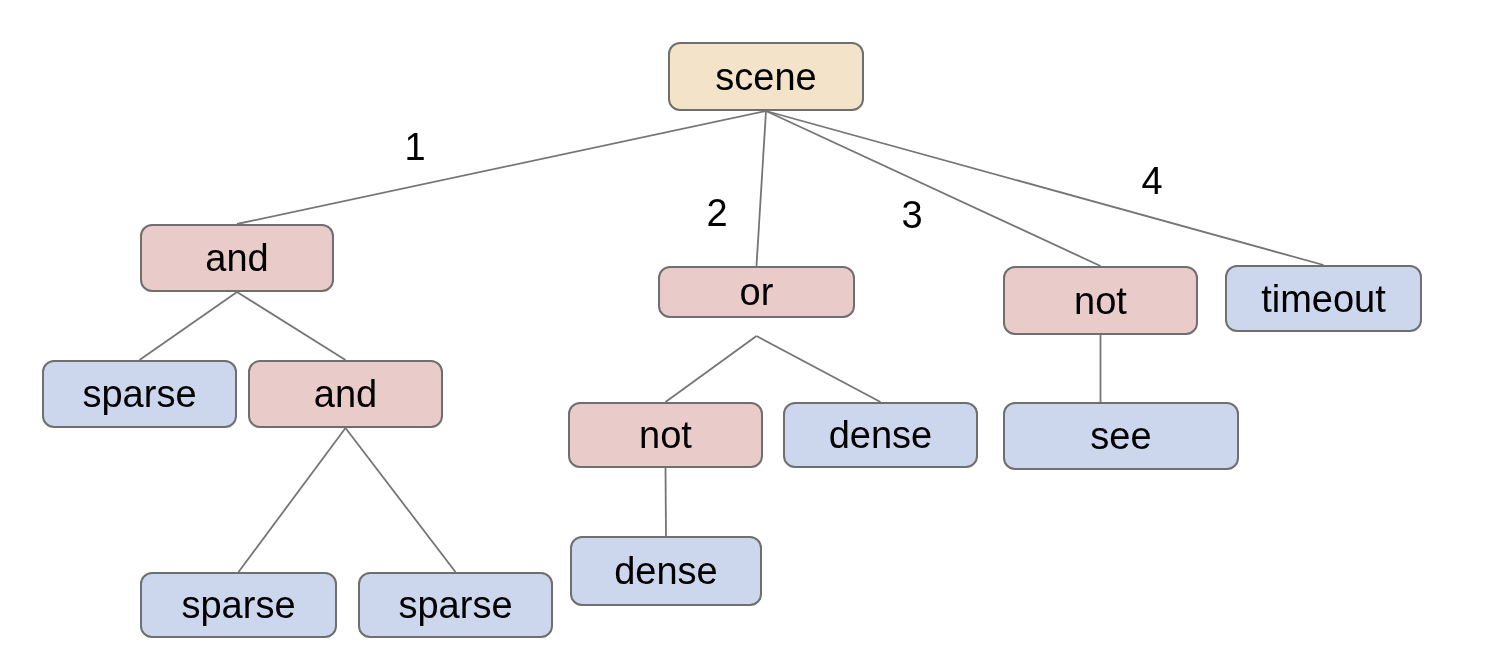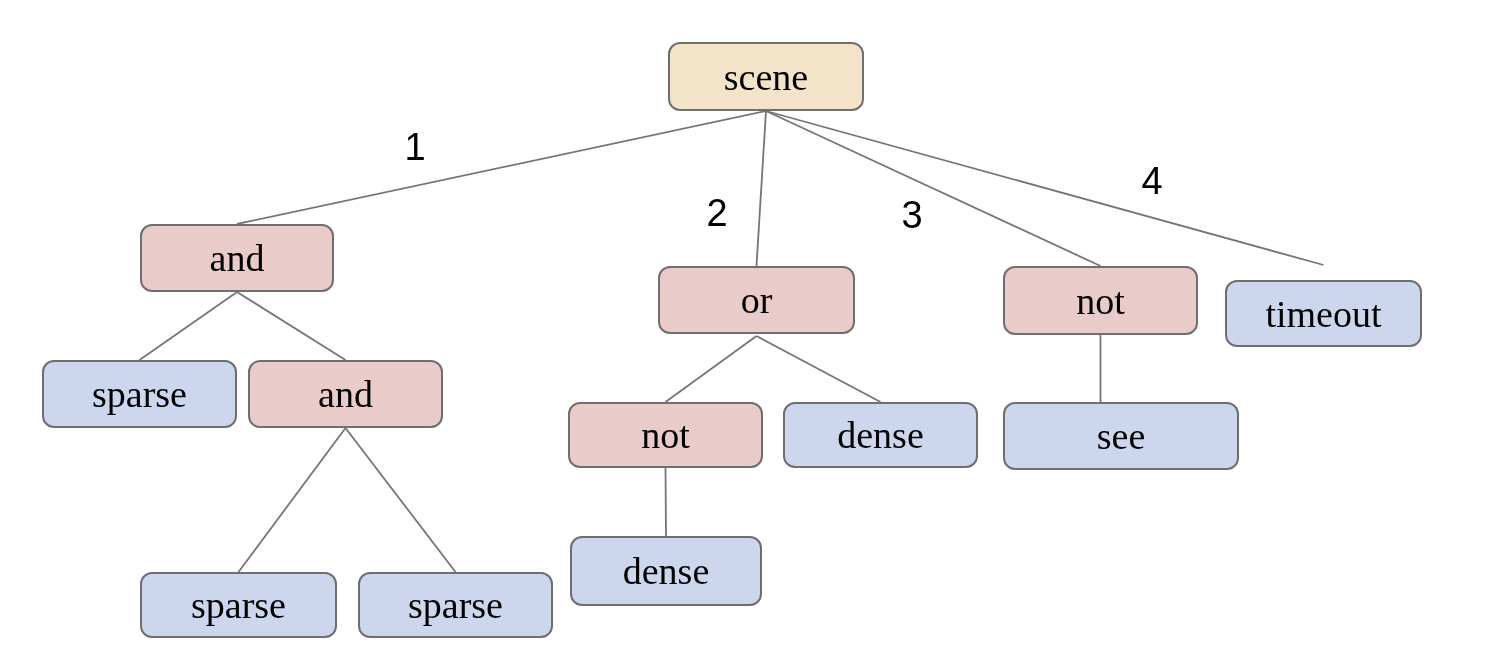--- a/index.html
+++ b/index.html
@@ -30,21 +30,20 @@
     box-sizing: border-box;
     border: 2px solid #6f6f6f;
     border-radius: 12px;
     display: flex;
     align-items: center;
     justify-content: center;
     font-size: 38px;
     line-height: 1;
     color: #000000;
     white-space: nowrap;
-    font-family: Liberation Serif, serif;
   }
   .edge-label {
     position: absolute;
     z-index: 2;
     transform: translate(-50%, -50%);
     font-size: 38px;
     line-height: 1;
     color: #000000;
   }
 </style>
@@ -65,23 +64,23 @@
       <line x1="756.5" y1="336" x2="880.5" y2="402" stroke="#757575"></line>
       <line x1="665.5" y1="468" x2="666" y2="536" stroke="#757575"></line>
       <line x1="1100.5" y1="335" x2="1100.5" y2="402" stroke="#757575"></line>
     </svg>
 <div class="edge-label" style="left: 415px; top: 147px; color: rgb(0, 0, 0);">1</div>
     <div class="edge-label" style="left: 717px; top: 213px; color: rgb(0, 0, 0);">2</div>
     <div class="edge-label" style="left: 912px; top: 215px; color: rgb(0, 0, 0);">3</div>
     <div class="edge-label" style="left: 1152px; top: 181px; color: rgb(0, 0, 0);">4</div>
     <div class="node root" style="left: 668px; top: 42px; width: 196px; height: 69px; background: rgb(243, 228, 201); border-color: rgb(111, 111, 111); color: rgb(0, 0, 0);">scene</div>
     <div class="node operator" style="left: 140px; top: 224px; width: 194px; height: 68px; background: rgb(233, 203, 201); border-color: rgb(111, 111, 111); color: rgb(0, 0, 0);">and</div>
-    <div class="node operator" style="left: 658px; top: 266px; width: 197px; height: 68px; background: rgb(233, 203, 201); border-color: rgb(111, 111, 111); color: rgb(0, 0, 0);">or</div>
+    <div class="node operator" style="left: 658px; top: 266px; width: 197px; height: 52px; background: rgb(233, 203, 201); border-color: rgb(111, 111, 111); color: rgb(0, 0, 0);">or</div>
     <div class="node operator" style="left: 1003px; top: 266px; width: 195px; height: 69px; background: rgb(233, 203, 201); border-color: rgb(111, 111, 111); color: rgb(0, 0, 0);">not</div>
-    <div class="node leaf" style="left: 1225px; top: 280px; width: 197px; height: 67px; background: rgb(204, 215, 238); border-color: rgb(111, 111, 111); color: rgb(0, 0, 0);">timeout</div>
+    <div class="node leaf" style="left: 1225px; top: 265px; width: 197px; height: 67px; background: rgb(204, 215, 238); border-color: rgb(111, 111, 111); color: rgb(0, 0, 0);">timeout</div>
     <div class="node leaf" style="left: 42px; top: 360px; width: 195px; height: 68px; background: rgb(204, 215, 238); border-color: rgb(111, 111, 111); color: rgb(0, 0, 0);">sparse</div>
     <div class="node operator" style="left: 248px; top: 360px; width: 195px; height: 68px; background: rgb(233, 203, 201); border-color: rgb(111, 111, 111); color: rgb(0, 0, 0);">and</div>
     <div class="node operator" style="left: 568px; top: 402px; width: 195px; height: 66px; background: rgb(233, 203, 201); border-color: rgb(111, 111, 111); color: rgb(0, 0, 0);">not</div>
     <div class="node leaf" style="left: 783px; top: 402px; width: 195px; height: 66px; background: rgb(204, 215, 238); border-color: rgb(111, 111, 111); color: rgb(0, 0, 0);">dense</div>
     <div class="node leaf" style="left: 1003px; top: 402px; width: 236px; height: 68px; background: rgb(204, 215, 238); border-color: rgb(111, 111, 111); color: rgb(0, 0, 0);">see</div>
     <div class="node leaf" style="left: 140px; top: 572px; width: 197px; height: 66px; background: rgb(204, 215, 238); border-color: rgb(111, 111, 111); color: rgb(0, 0, 0);">sparse</div>
     <div class="node leaf" style="left: 358px; top: 572px; width: 195px; height: 66px; background: rgb(204, 215, 238); border-color: rgb(111, 111, 111); color: rgb(0, 0, 0);">sparse</div>
     <div class="node leaf" style="left: 570px; top: 536px; width: 192px; height: 70px; background: rgb(204, 215, 238); border-color: rgb(111, 111, 111); color: rgb(0, 0, 0);">dense</div>
   </div>
 

